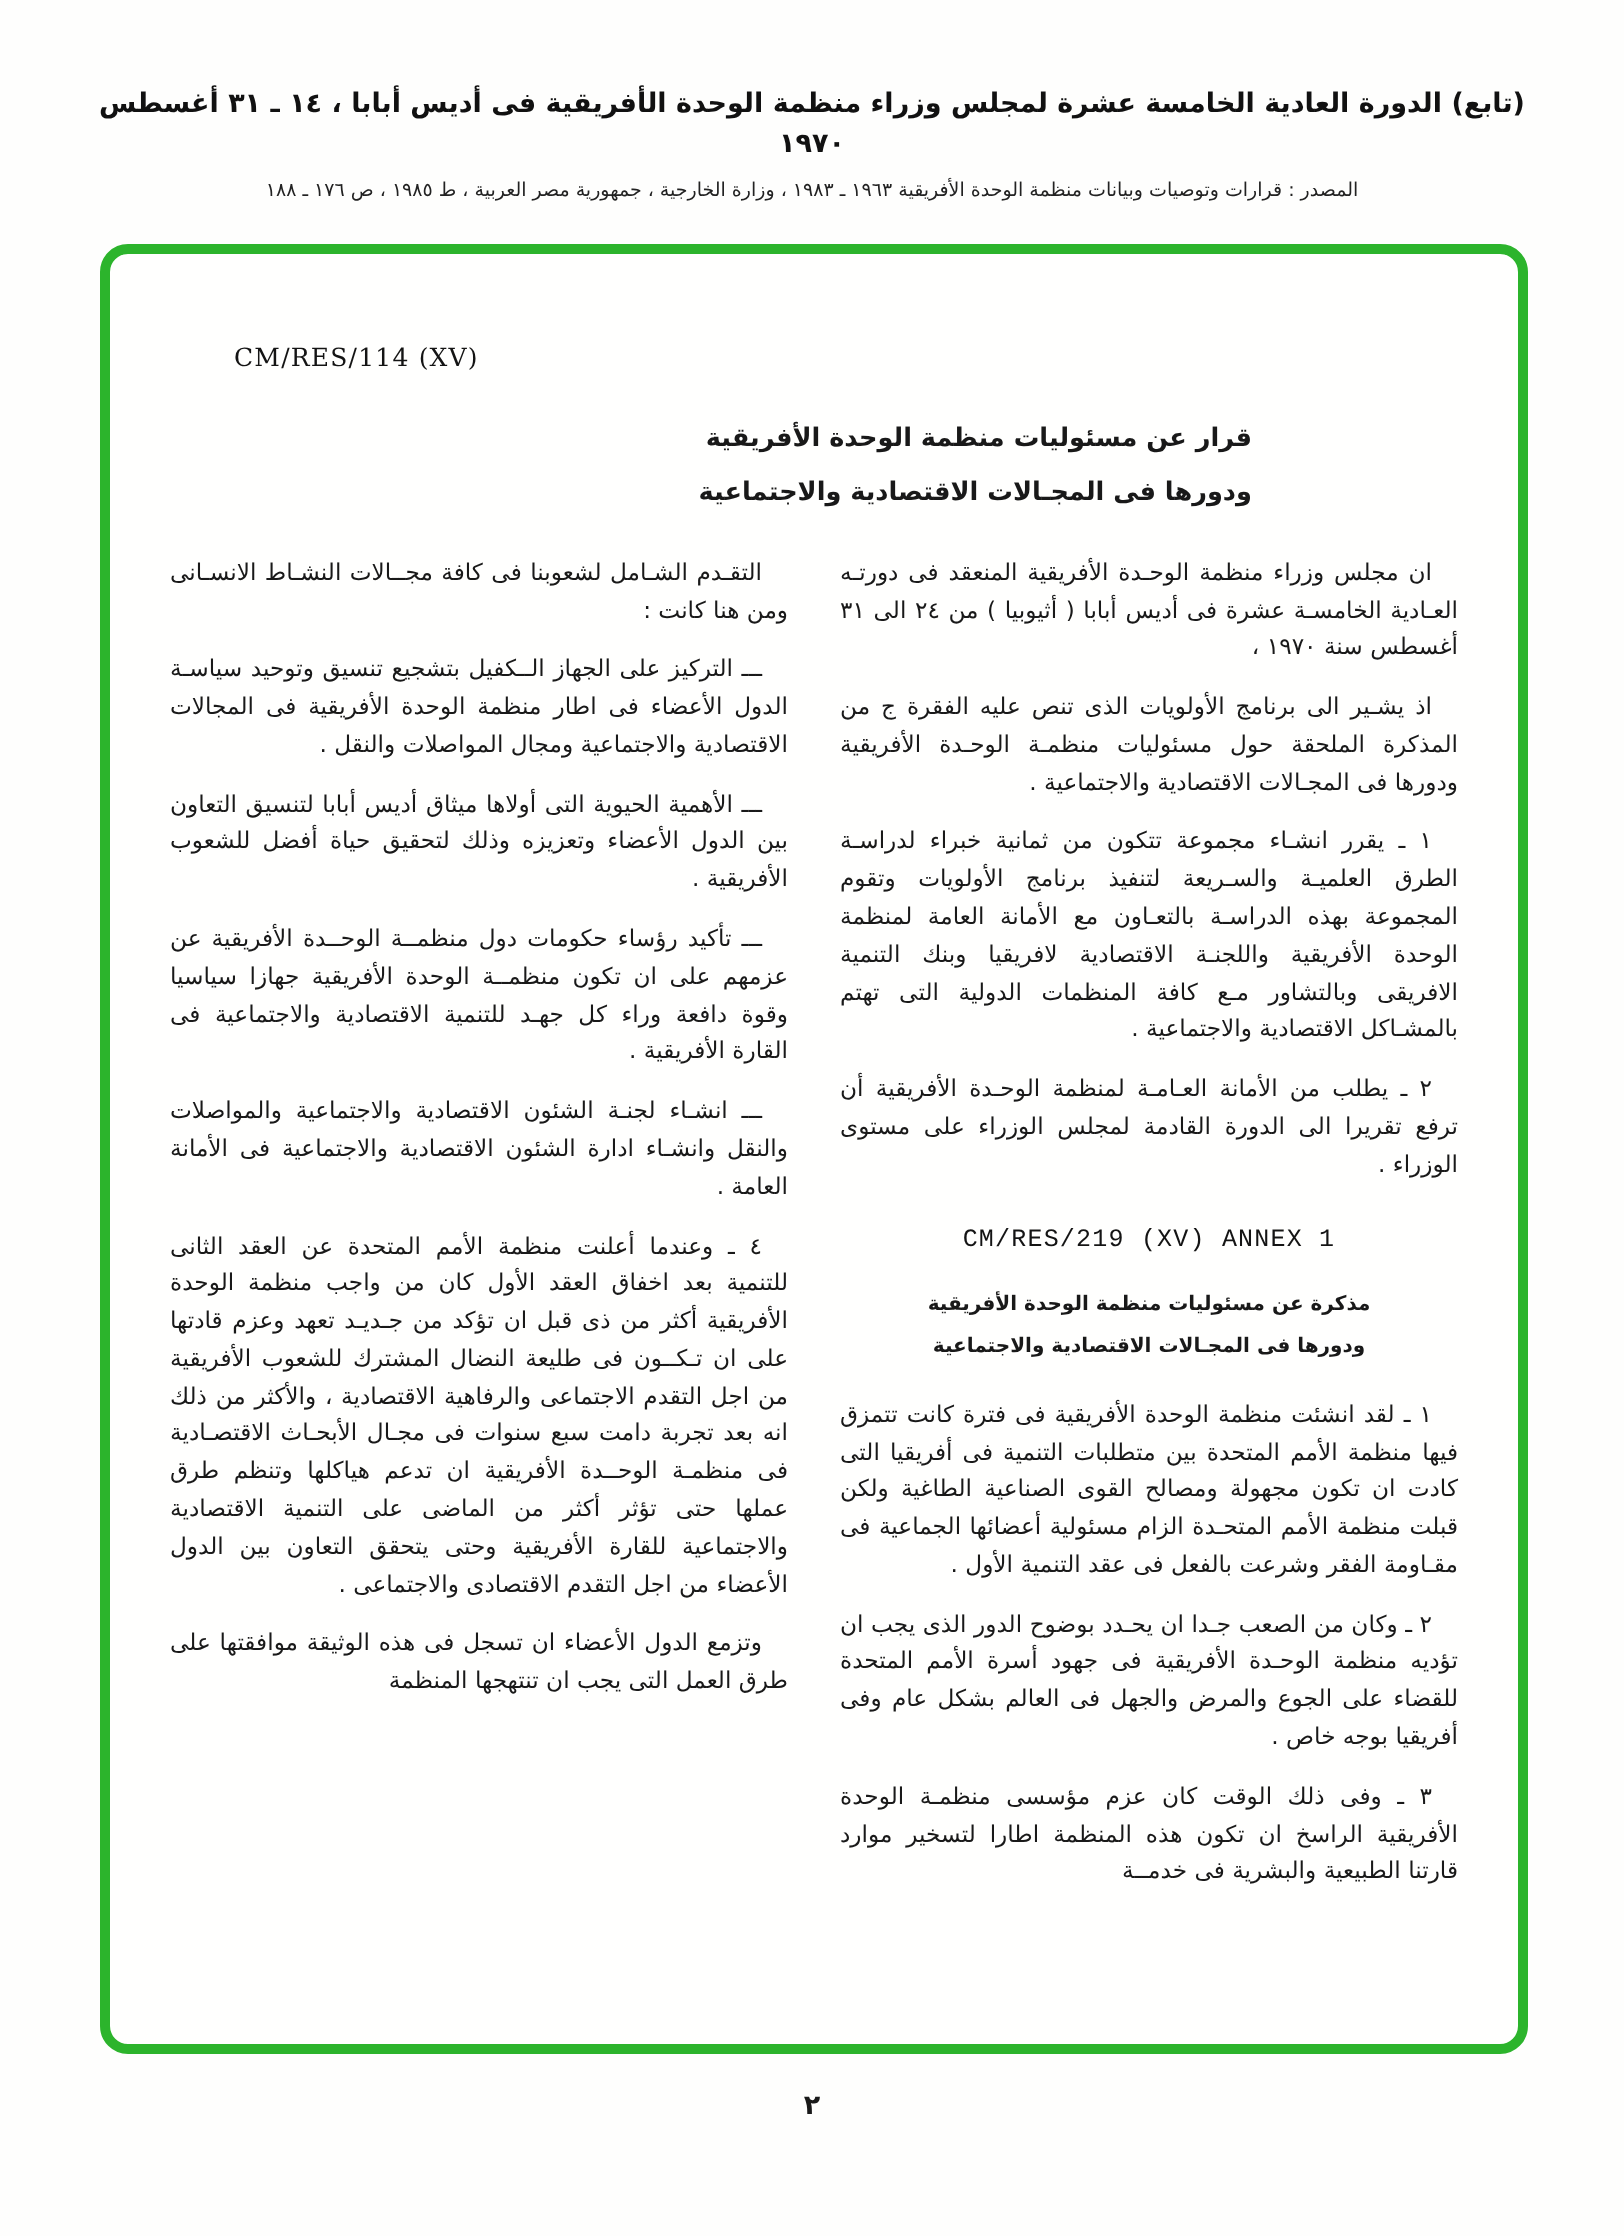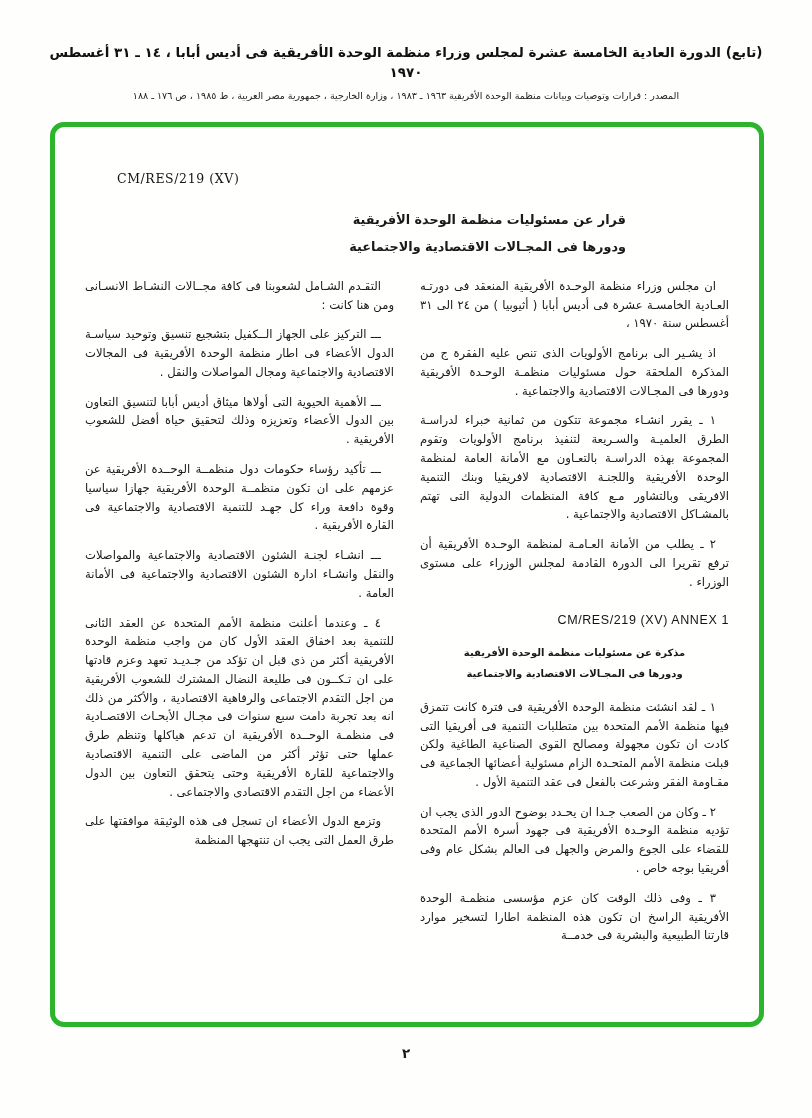--- a/index.html
+++ b/index.html
@@ -76,22 +76,22 @@
     line-height: 1.62;
     text-align: justify;
     text-justify: inter-word;
   }
   .col p {
     margin: 0 0 11px 0;
     text-indent: 13px;
   }
   .annex-ref {
     direction: ltr;
-    text-align: right;
-    font-family: Liberation Sans, sans-serif;
+    text-align: center;
+    font-family: Liberation Mono, monospace;
     font-size: 12.5px;
     letter-spacing: 0.6px;
     margin: 18px 0 12px 0;
     color: #141414;
   }
   .annex-title {
     font-weight: bold;
     font-size: 10px;
     text-align: center;
     line-height: 2.1;
@@ -110,21 +110,21 @@
 
 <div class="page">
 
   <header class="page-header">
     <div class="header-title">(تابع) الدورة العادية الخامسة عشرة لمجلس وزراء منظمة الوحدة الأفريقية فى أديس أبابا ، ١٤ ـ ٣١ أغسطس ١٩٧٠</div>
     <div class="header-source">المصدر : قرارات وتوصيات وبيانات منظمة الوحدة الأفريقية ١٩٦٣ ـ ١٩٨٣ ، وزارة الخارجية ، جمهورية مصر العربية ، ط ١٩٨٥ ، ص ١٧٦ ـ ١٨٨</div>
   </header>
 
   <div class="frame">
 
-    <div class="doc-ref">CM/RES/219 (XV)</div>
+    <div class="doc-ref">CM/RES/114 (XV)</div>
 
     <div class="doc-title">
       <div>قرار عن مسئوليات منظمة الوحدة الأفريقية</div>
       <div>ودورها فى المجـالات الاقتصادية والاجتماعية</div>
     </div>
 
     <div class="columns">
 
       <div class="col">
         <p>ان مجلس وزراء منظمة الوحـدة الأفريقية المنعقد فى دورتـه العـادية الخامسـة عشرة فى أديس أبابا ( أثيوبيا ) من ٢٤ الى ٣١ أغسطس سنة ١٩٧٠ ،</p>

